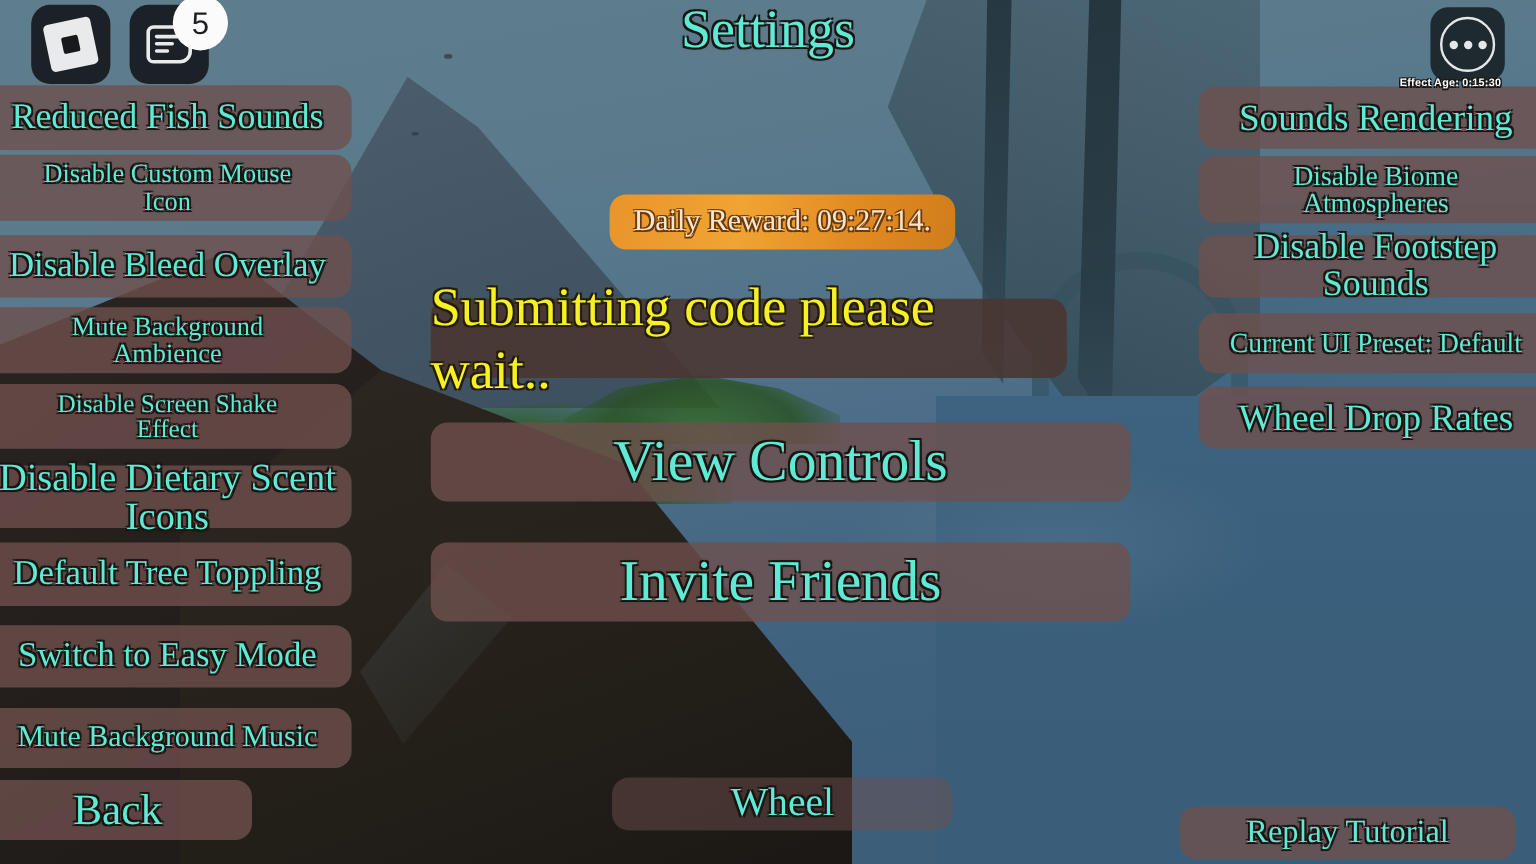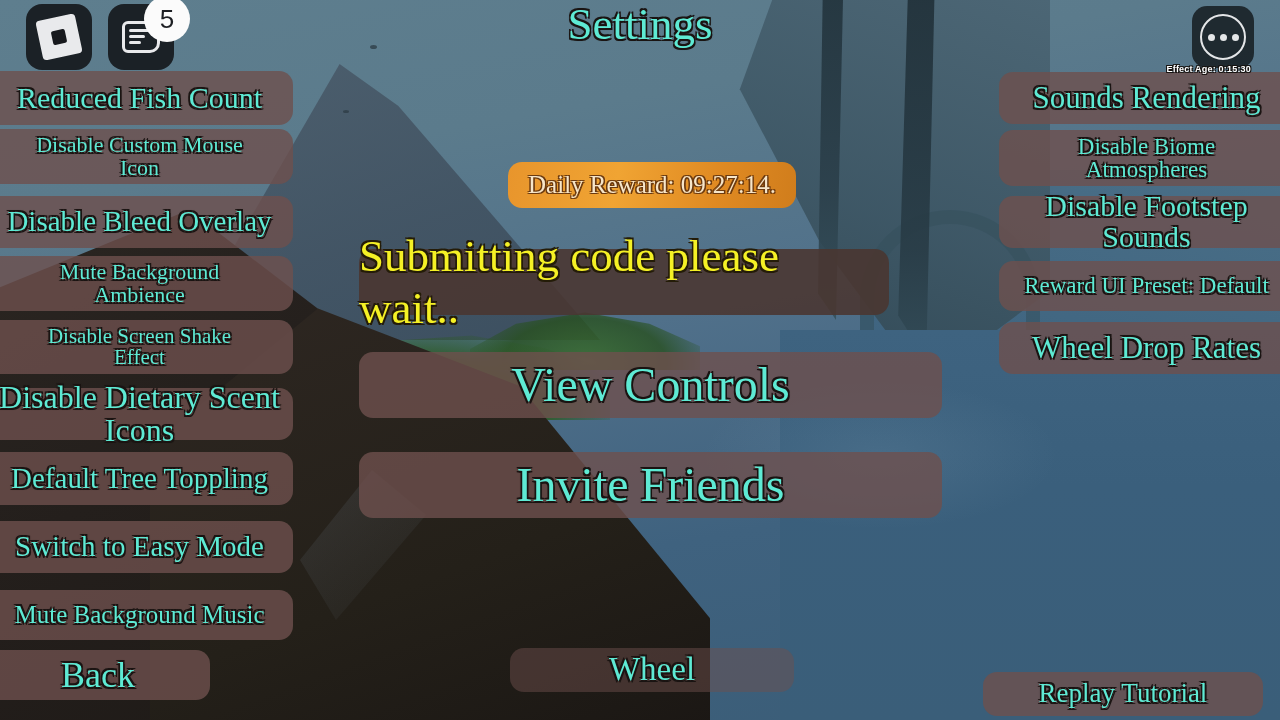--- a/index.html
+++ b/index.html
@@ -260,21 +260,21 @@
   <div class="status">
     <span>Submitting code please wait..</span>
   </div>
 
   <div id="left-col"></div>
   <div id="right-col"></div>
   <div id="center-col"></div>
   <div id="bottom-col"></div>
 
 <div class="btn left" style="top: 71px; width: 307px; height: 54px;">
-      <span class="gtext" style="font-size: 30px;">Reduced Fish Count</span>
+      <span class="gtext" style="font-size: 30px;">Reduced Fish Sounds</span>
     </div>
     <div class="btn left" style="top: 129px; width: 307px; height: 55px;">
       <span class="gtext" style="font-size: 22px;">Disable Custom Mouse
 Icon</span>
     </div>
     <div class="btn left" style="top: 196px; width: 307px; height: 52px;">
       <span class="gtext" style="font-size: 29px;">Disable Bleed Overlay</span>
     </div>
     <div class="btn left" style="top: 256px; width: 307px; height: 55px;">
       <span class="gtext" style="font-size: 22px;">Mute Background
@@ -303,21 +303,21 @@
       <span class="gtext" style="font-size: 31px;">Sounds Rendering</span>
     </div>
     <div class="btn right" style="top: 130px; width: 295px; height: 56px;">
       <span class="gtext" style="font-size: 23px;">Disable Biome
 Atmospheres</span>
     </div>
     <div class="btn right" style="top: 196px; width: 295px; height: 52px;">
       <span class="gtext" style="font-size: 30px;">Disable Footstep Sounds</span>
     </div>
     <div class="btn right" style="top: 261px; width: 295px; height: 50px;">
-      <span class="gtext" style="font-size: 23px;">Reward UI Preset: Default</span>
+      <span class="gtext" style="font-size: 23px;">Current UI Preset: Default</span>
     </div>
     <div class="btn right" style="top: 322px; width: 295px; height: 52px;">
       <span class="gtext" style="font-size: 31px;">Wheel Drop Rates</span>
     </div>
     <div class="btn center" style="top: 352px; width: 583px; height: 66px; left: 359px;">
       <span class="gtext" style="font-size: 48px;">View Controls</span>
     </div>
     <div class="btn center" style="top: 452px; width: 583px; height: 66px; left: 359px;">
       <span class="gtext" style="font-size: 48px;">Invite Friends</span>
     </div>

